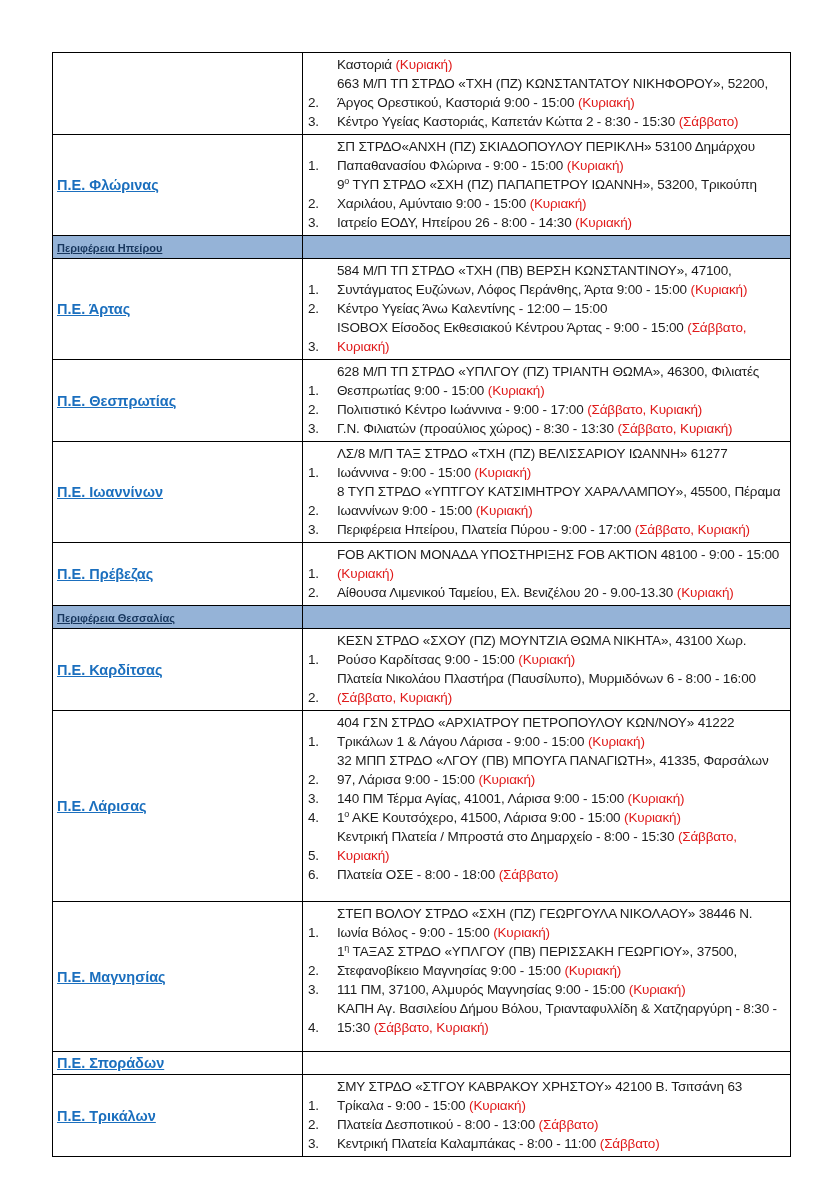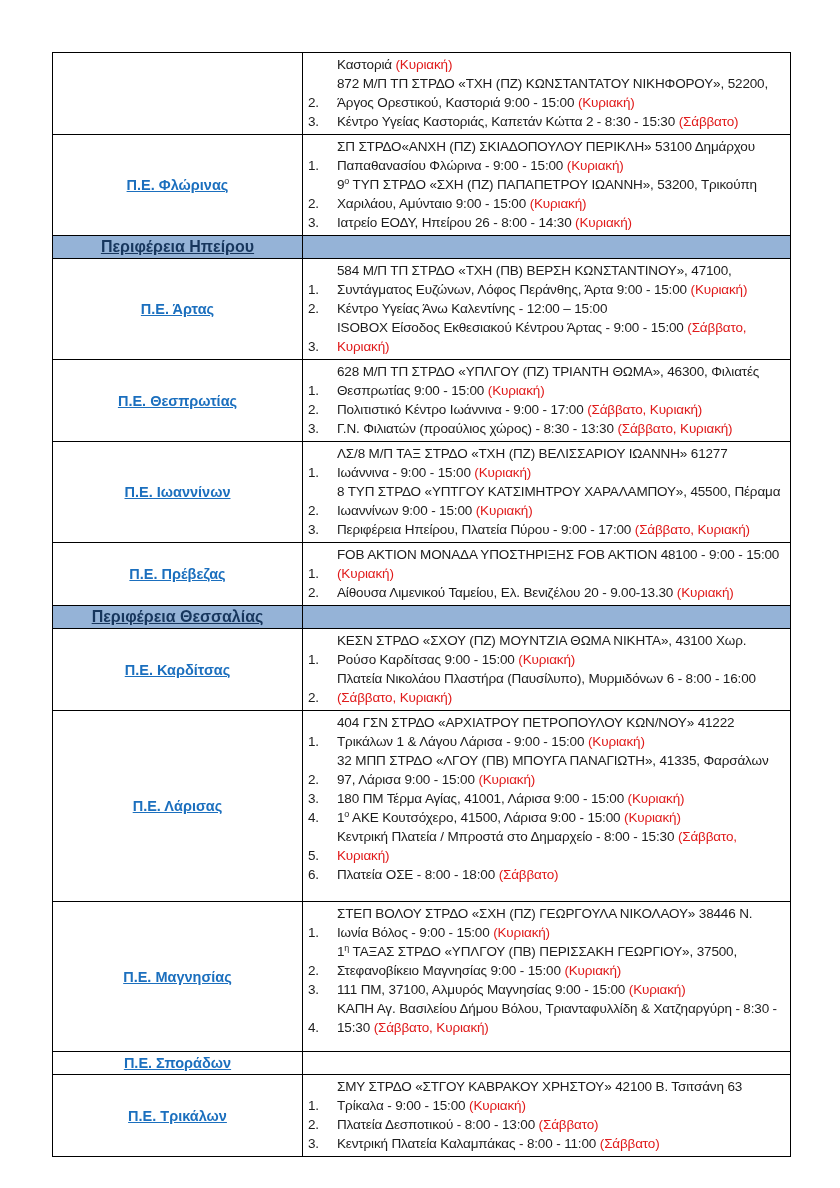--- a/index.html
+++ b/index.html
@@ -21,41 +21,40 @@
     width: 739px;
     border-collapse: collapse;
     table-layout: fixed;
   }
   td {
     border: 1.8px solid #000000;
     padding: 0;
   }
   .cell-left {
     width: 250px;
-    text-align: center;
     vertical-align: middle;
     padding: 2px 4px;
   }
   .cell-right {
     vertical-align: top;
     padding: 2px 8px 3px 5px;
   }
   .unit-label {
     color: var(--unit-blue, #1b6fbe);
     font-weight: bold;
     text-decoration: underline;
     font-size: 14.5px;
     cursor: pointer;
   }
   tr.region-row td { background: var(--header-bg, #95b3d7); }
   .region-label {
     color: var(--header-text, #17365d);
     font-weight: bold;
     text-decoration: underline;
-    font-size: 16px;
+    font-size: 11px;
     cursor: pointer;
   }
   .item {
     display: flex;
     align-items: flex-end;
     font-size: 13.5px;
     line-height: 19px;
     color: #1c1c1c;
     letter-spacing: -0.15px;
   }
@@ -89,21 +88,21 @@
     <tbody>
         <tr class="unit-row">
           <td class="cell-left"></td>
           <td class="cell-right">
             <div class="item">
               <span class="num"></span>
               <span class="txt"><span class="seg-n">Καστοριά </span><span class="seg-r">(Κυριακή)</span></span>
             </div>
             <div class="item">
               <span class="num">2.</span>
-              <span class="txt"><span class="seg-n">872 Μ/Π ΤΠ ΣΤΡΔΟ «ΤΧΗ (ΠΖ) ΚΩΝΣΤΑΝΤΑΤΟΥ ΝΙΚΗΦΟΡΟΥ», 52200, Άργος Ορεστικού, Καστοριά </span><span class="seg-u">9:00 - 15:00 </span><span class="seg-r">(Κυριακή)</span></span>
+              <span class="txt"><span class="seg-n">663 Μ/Π ΤΠ ΣΤΡΔΟ «ΤΧΗ (ΠΖ) ΚΩΝΣΤΑΝΤΑΤΟΥ ΝΙΚΗΦΟΡΟΥ», 52200, Άργος Ορεστικού, Καστοριά </span><span class="seg-u">9:00 - 15:00 </span><span class="seg-r">(Κυριακή)</span></span>
             </div>
             <div class="item">
               <span class="num">3.</span>
               <span class="txt"><span class="seg-n">Κέντρο Υγείας Καστοριάς, Καπετάν Κώττα 2 - </span><span class="seg-u">8:30 - 15:30</span><span class="seg-n"> </span><span class="seg-r">(Σάββατο)</span></span>
             </div>
           </td>
         </tr>
         <tr class="unit-row">
           <td class="cell-left"><span class="unit-label">Π.Ε. Φλώρινας</span></td>
           <td class="cell-right">
@@ -212,21 +211,21 @@
             <div class="item">
               <span class="num">1.</span>
               <span class="txt"><span class="seg-n">404 ΓΣΝ ΣΤΡΔΟ «ΑΡΧΙΑΤΡΟΥ ΠΕΤΡΟΠΟΥΛΟΥ ΚΩΝ/ΝΟΥ» 41222 Τρικάλων 1 &amp; Λάγου Λάρισα - </span><span class="seg-u">9:00 - 15:00</span><span class="seg-n"> </span><span class="seg-r">(Κυριακή)</span></span>
             </div>
             <div class="item">
               <span class="num">2.</span>
               <span class="txt"><span class="seg-n">32 ΜΠΠ ΣΤΡΔΟ «ΛΓΟΥ (ΠΒ) ΜΠΟΥΓΑ ΠΑΝΑΓΙΩΤΗ», 41335, Φαρσάλων 97, Λάρισα </span><span class="seg-u">9:00 - 15:00 </span><span class="seg-r">(Κυριακή)</span></span>
             </div>
             <div class="item">
               <span class="num">3.</span>
-              <span class="txt"><span class="seg-n">180 ΠΜ Τέρμα Αγίας, 41001, Λάρισα </span><span class="seg-u">9:00 - 15:00 </span><span class="seg-r">(Κυριακή)</span></span>
+              <span class="txt"><span class="seg-n">140 ΠΜ Τέρμα Αγίας, 41001, Λάρισα </span><span class="seg-u">9:00 - 15:00 </span><span class="seg-r">(Κυριακή)</span></span>
             </div>
             <div class="item">
               <span class="num">4.</span>
               <span class="txt"><span class="seg-n">1</span><span class="seg-s">ο</span><span class="seg-n"> ΑΚΕ Κουτσόχερο, 41500, Λάρισα </span><span class="seg-u">9:00 - 15:00 </span><span class="seg-r">(Κυριακή)</span></span>
             </div>
             <div class="item">
               <span class="num">5.</span>
               <span class="txt"><span class="seg-n">Κεντρική Πλατεία / Μπροστά στο Δημαρχείο - </span><span class="seg-u">8:00 - 15:30</span><span class="seg-n"> </span><span class="seg-r">(Σάββατο, Κυριακή)</span></span>
             </div>
             <div class="item">

